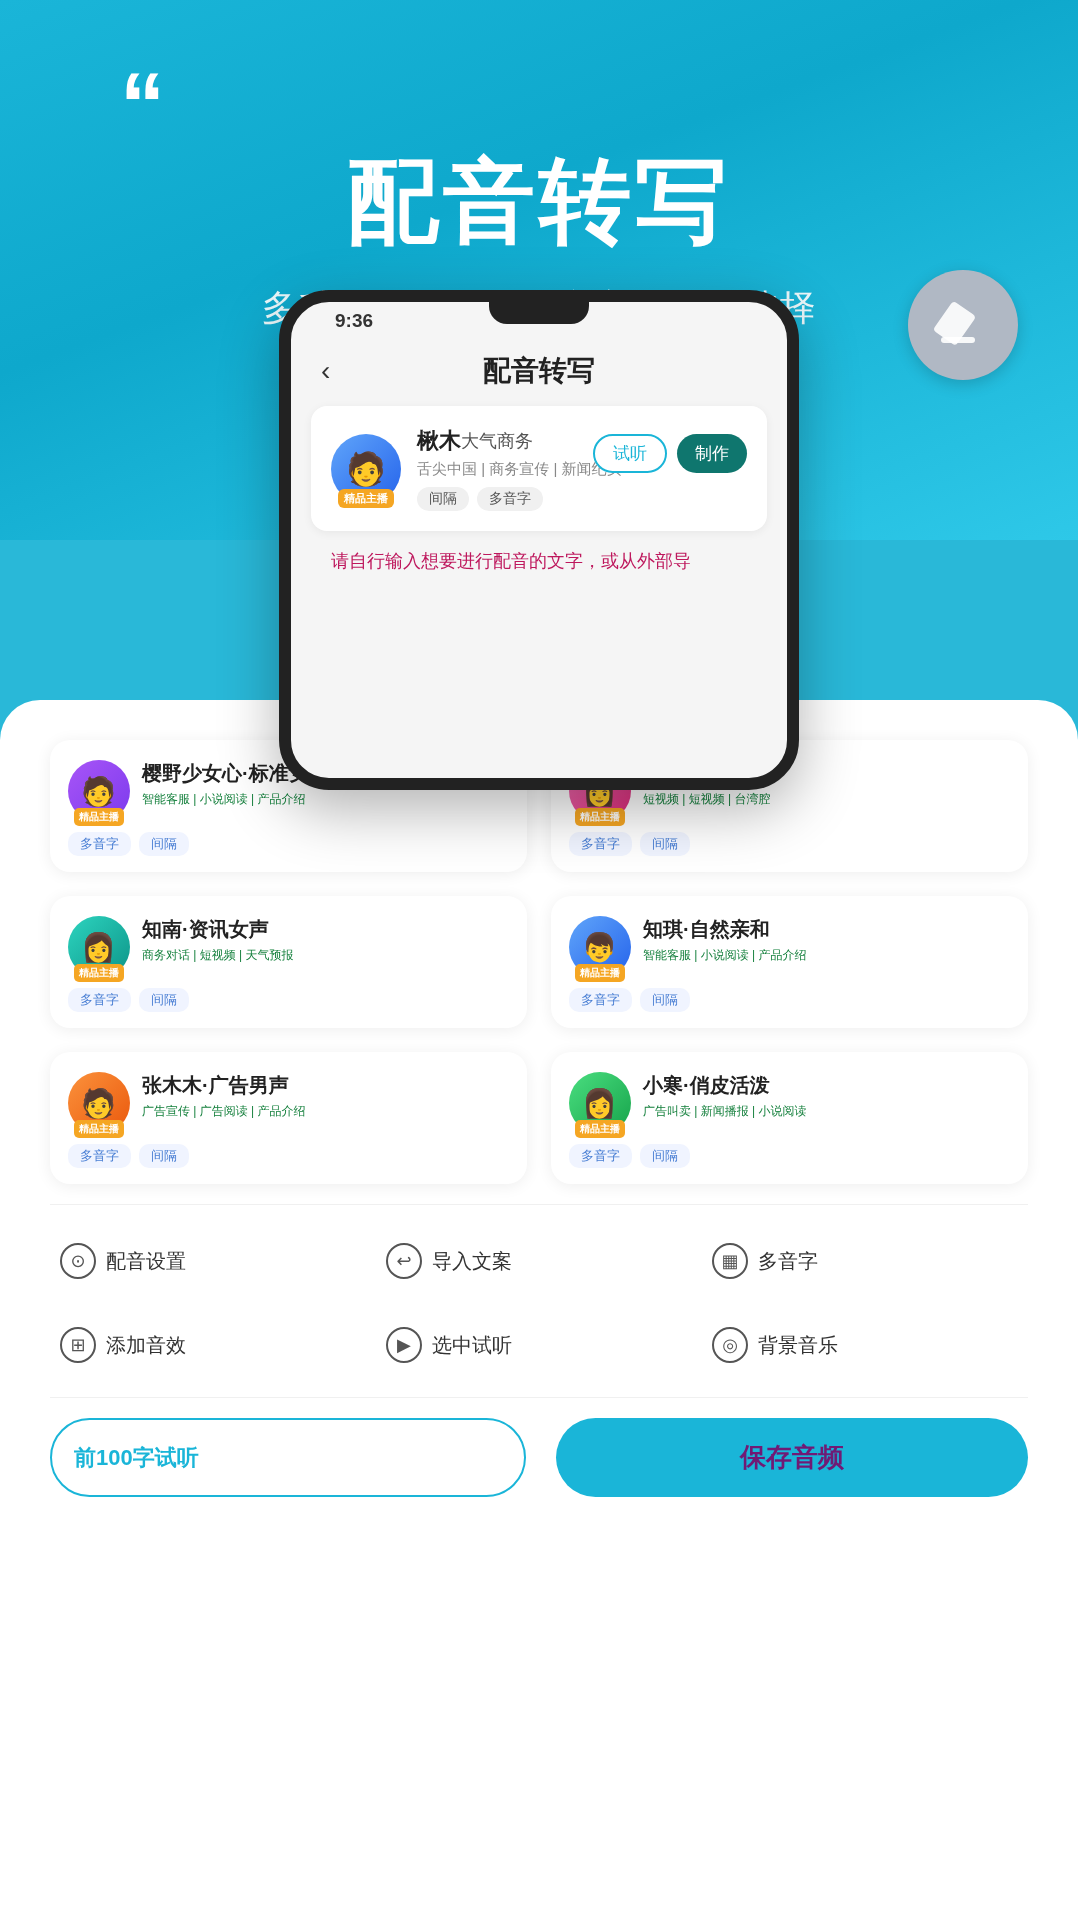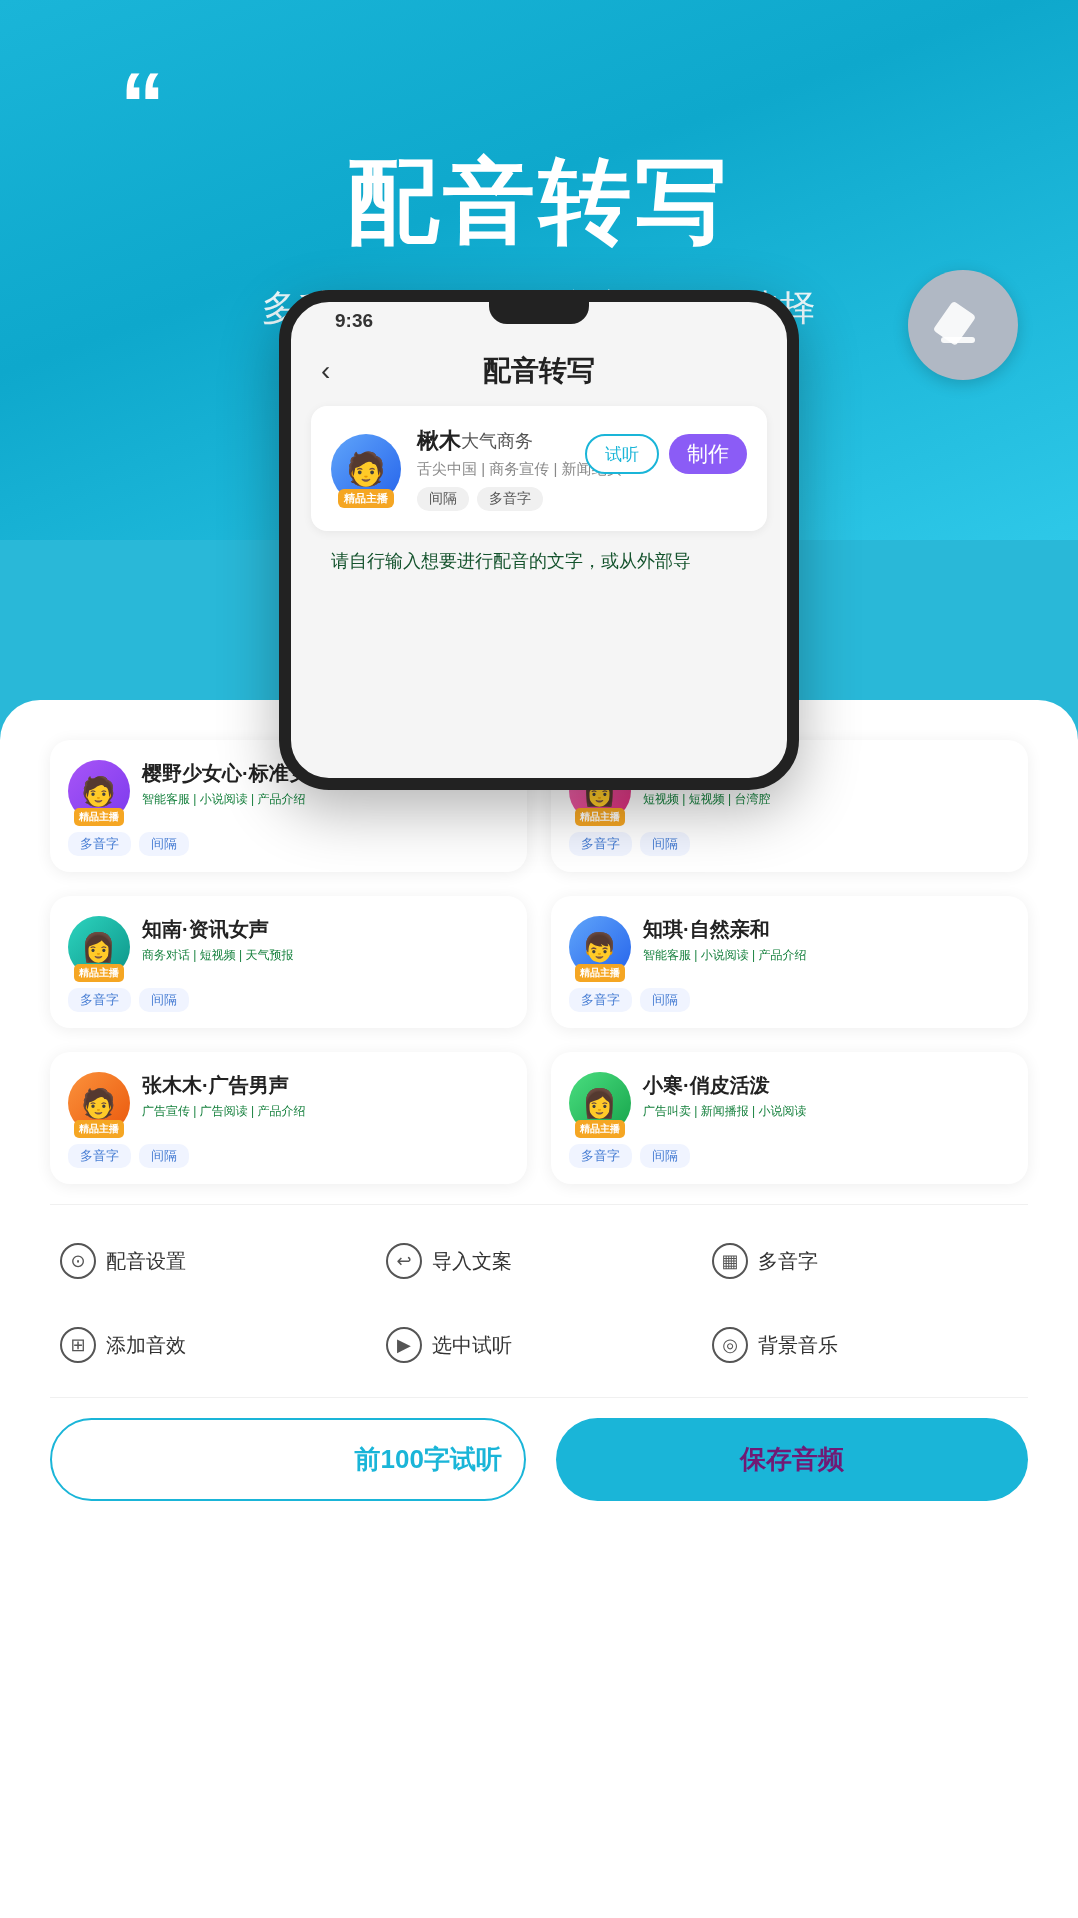--- a/index.html
+++ b/index.html
@@ -172,45 +172,45 @@
     .btn-listen {
       border: 2px solid #1ab5d8;
       background: white;
       color: #1ab5d8;
       padding: 6px 18px;
       border-radius: 20px;
       font-size: 17px;
       cursor: pointer;
     }
     .btn-make {
-      background: #8b5cf6;
+      background: #0f766e;
       color: white;
       padding: 6px 18px;
       border-radius: 20px;
-      font-size: 21px;
+      font-size: 17px;
       border: none;
       cursor: pointer;
     }
     .tag-chips {
       display: flex;
       gap: 8px;
       flex-wrap: wrap;
       margin-top: 4px;
     }
     .tag-chip {
       background: #f0f0f0;
       color: #555;
       font-size: 14px;
       padding: 3px 12px;
       border-radius: 12px;
     }
     .phone-input-hint {
       padding: 18px 20px;
       font-size: 18px;
-      color: #14532d;
+      color: #be185d;
     }
 
     
     .edit-icon-circle {
       position: absolute;
       top: 270px;
       right: 60px;
       width: 110px;
       height: 110px;
       background: #b0b8c4;
@@ -342,24 +342,24 @@
       gap: 30px;
       padding: 20px 50px 30px;
     }
     .btn-preview {
       flex: 1;
       padding: 22px;
       border-radius: 50px;
       border: 2px solid #1ab5d8;
       background: white;
       color: #1ab5d8;
-      font-size: 26px;
+      font-size: 22px;
       font-weight: 600;
       cursor: pointer;
-      text-align: right;
+      text-align: left;
     }
     .btn-save {
       flex: 1;
       padding: 22px;
       border-radius: 50px;
       border: none;
       background: #1ab5d8;
       color: #701a75;
       font-size: 26px;
       font-weight: 600;

